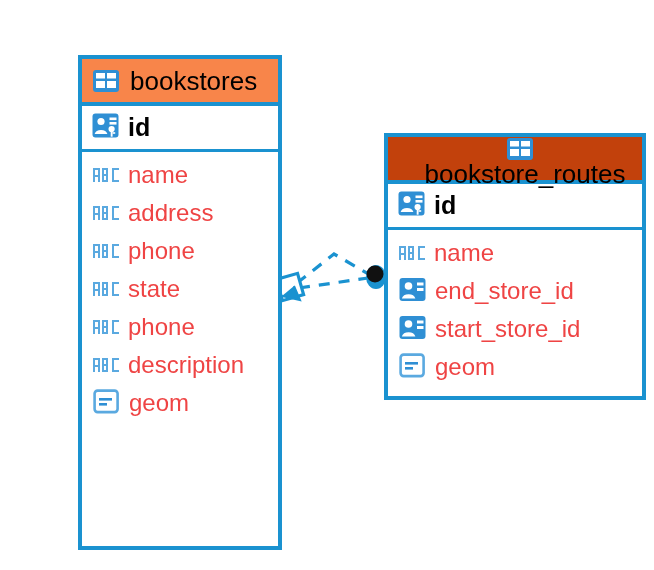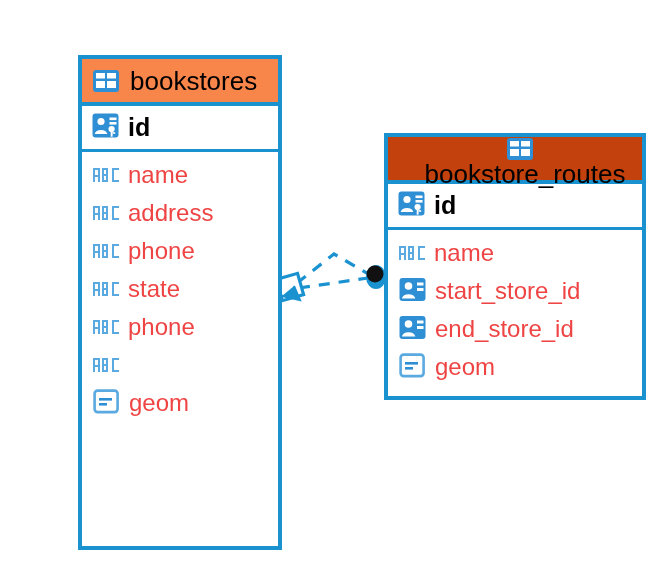--- a/index.html
+++ b/index.html
@@ -271,20 +271,21 @@
               <rect x="9" y="12" width="6" height="2"></rect>
                 <rect x="13" y="2" width="2" height="4"></rect>
               <rect x="9" y="6" width="6" height="2"></rect>
                 <rect x="13" y="8" width="2" height="4"></rect>
               <rect x="19" y="0" width="7" height="2"></rect>
                 <rect x="19" y="0" width="2" height="14"></rect>
               <rect x="19" y="12" width="7" height="2"></rect>
             </g>
           </svg>
         </span>
+        <span class="fname">description</span>
       </div>
 
       <div class="field-row">
         <span class="ico">
           <svg width="27" height="25" viewBox="0 0 27 25" xmlns="http://www.w3.org/2000/svg">
             <rect x="1.6" y="1.6" width="23" height="21.5" rx="3" fill="#ffffff" stroke="#5aa9e0" stroke-width="2.6"></rect>
             <rect x="6" y="9" width="13" height="2.6" fill="#2f8fd4"></rect>
             <rect x="6" y="14" width="8" height="2.6" fill="#2f8fd4"></rect>
           </svg>
         </span>
@@ -353,34 +354,34 @@
       <div class="field-row">
         <span class="ico">
           <svg width="27" height="25" viewBox="0 0 27 25" xmlns="http://www.w3.org/2000/svg">
             <rect x="0.5" y="1" width="26" height="23" rx="3" fill="#2f8fd4"></rect>
             <circle cx="9.5" cy="9" r="3.8" fill="#ffffff"></circle>
             <path d="M 2.8 21.5 a 7 5.6 0 0 1 13.6 0 z" fill="#ffffff"></path>
             <rect x="18" y="5.5" width="6.5" height="3" fill="#ffffff"></rect>
             <rect x="18" y="11" width="6.5" height="3" fill="#ffffff"></rect>
           </svg>
         </span>
-        <span class="fname">start_store_id</span>
+        <span class="fname">end_store_id</span>
       </div>
 
       <div class="field-row">
         <span class="ico">
           <svg width="27" height="25" viewBox="0 0 27 25" xmlns="http://www.w3.org/2000/svg">
             <rect x="0.5" y="1" width="26" height="23" rx="3" fill="#2f8fd4"></rect>
             <circle cx="9.5" cy="9" r="3.8" fill="#ffffff"></circle>
             <path d="M 2.8 21.5 a 7 5.6 0 0 1 13.6 0 z" fill="#ffffff"></path>
             <rect x="18" y="5.5" width="6.5" height="3" fill="#ffffff"></rect>
             <rect x="18" y="11" width="6.5" height="3" fill="#ffffff"></rect>
           </svg>
         </span>
-        <span class="fname">end_store_id</span>
+        <span class="fname">start_store_id</span>
       </div>
 
       <div class="field-row">
         <span class="ico">
           <svg width="27" height="25" viewBox="0 0 27 25" xmlns="http://www.w3.org/2000/svg">
             <rect x="1.6" y="1.6" width="23" height="21.5" rx="3" fill="#ffffff" stroke="#5aa9e0" stroke-width="2.6"></rect>
             <rect x="6" y="9" width="13" height="2.6" fill="#2f8fd4"></rect>
             <rect x="6" y="14" width="8" height="2.6" fill="#2f8fd4"></rect>
           </svg>
         </span>

